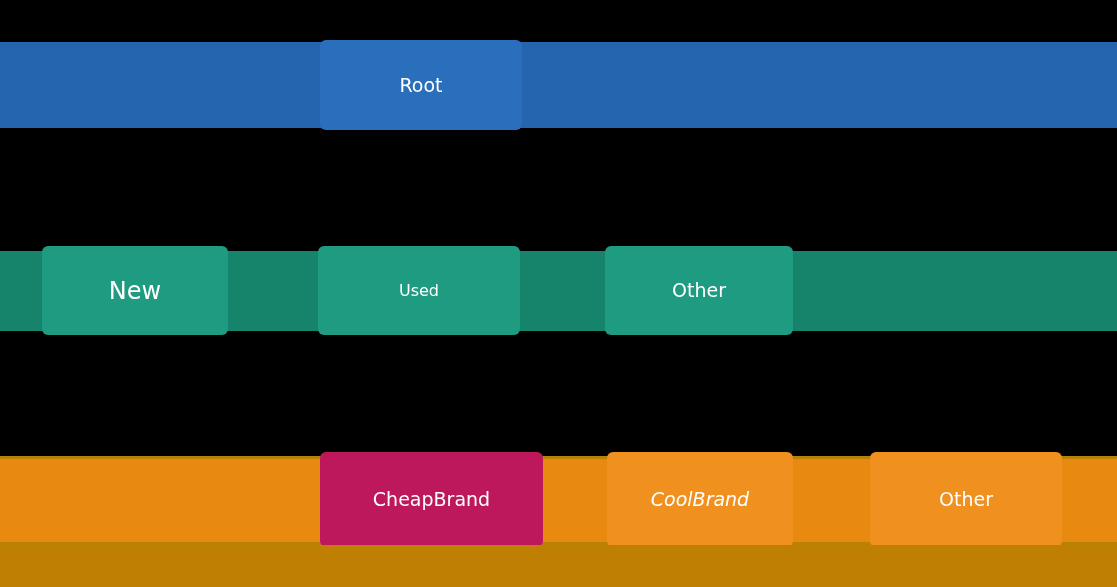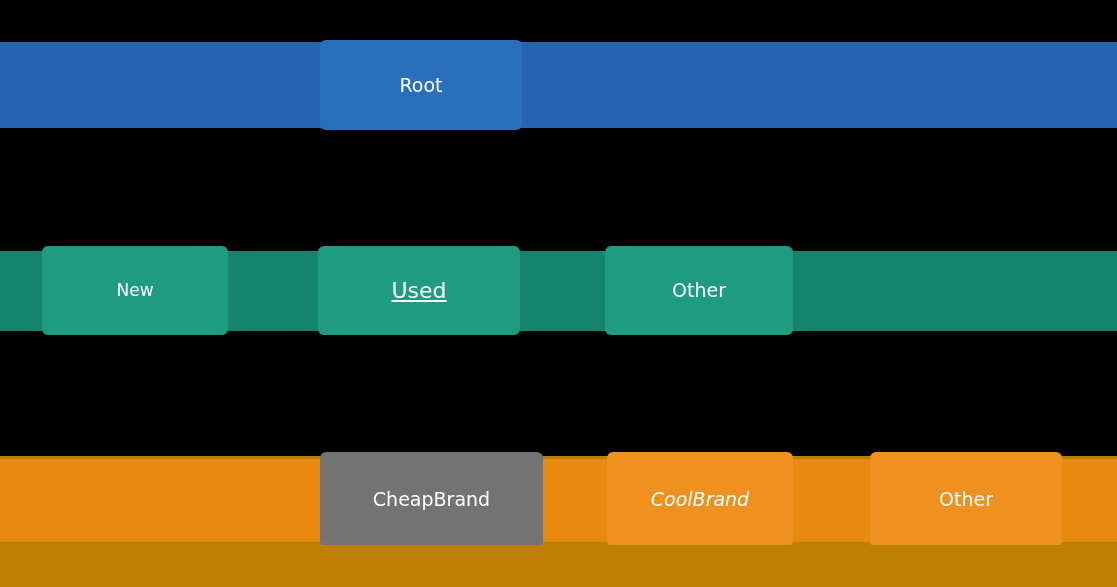--- a/index.html
+++ b/index.html
@@ -37,30 +37,30 @@
 </head>
 <body>
 
 <div class="canvas" style="background: rgb(0, 0, 0);">
     <div class="band" style="left: 0px; top: 42px; width: 1117px; height: 86px; background: rgb(37, 100, 174);"></div>
     <div class="tile" style="left: 320px; top: 40px; width: 202px; height: 90px; background: rgb(42, 111, 188);">
       <span class="tile-label" style="color: rgb(255, 255, 255); font-size: 19px;">Root</span>
     </div>
     <div class="band" style="left: 0px; top: 251px; width: 1117px; height: 80px; background: rgb(21, 132, 107);"></div>
     <div class="tile" style="left: 42px; top: 246px; width: 186px; height: 89px; background: rgb(31, 155, 130);">
-      <span class="tile-label" style="color: rgb(255, 255, 255); font-size: 17px;">New</span>
+      <span class="tile-label" style="color: rgb(255, 255, 255); font-size: 24px;">New</span>
     </div>
     <div class="tile" style="left: 318px; top: 246px; width: 202px; height: 89px; background: rgb(31, 155, 130);">
-      <span class="tile-label" style="color: rgb(255, 255, 255); font-size: 22px; text-decoration: underline;">Used</span>
+      <span class="tile-label" style="color: rgb(255, 255, 255); font-size: 16px;">Used</span>
     </div>
     <div class="tile" style="left: 605px; top: 246px; width: 188px; height: 89px; background: rgb(31, 155, 130);">
       <span class="tile-label" style="color: rgb(255, 255, 255); font-size: 19px;">Other</span>
     </div>
     <div class="band" style="left: 0px; top: 456px; width: 1117px; height: 89px; background: rgb(233, 138, 16); border-top: 3px solid rgb(185, 130, 7); border-bottom: 3px solid rgb(185, 130, 7);"></div>
-    <div class="tile" style="left: 320px; top: 452px; width: 223px; height: 95px; background: #737373;">
+    <div class="tile" style="left: 320px; top: 452px; width: 223px; height: 95px; background: #be185d;">
       <span class="tile-label" style="color: rgb(255, 255, 255); font-size: 19px;">CheapBrand</span>
     </div>
     <div class="tile" style="left: 607px; top: 452px; width: 186px; height: 95px; background: rgb(240, 144, 31);">
       <span class="tile-label" style="color: rgb(255, 255, 255); font-size: 19px; font-style: italic;">CoolBrand</span>
     </div>
     <div class="tile" style="left: 870px; top: 452px; width: 192px; height: 95px; background: rgb(240, 144, 31);">
       <span class="tile-label" style="color: rgb(255, 255, 255); font-size: 19px;">Other</span>
     </div>
     <div class="band" style="left: 0px; top: 545px; width: 1117px; height: 42px; background: rgb(191, 127, 3);"></div>
   </div>

